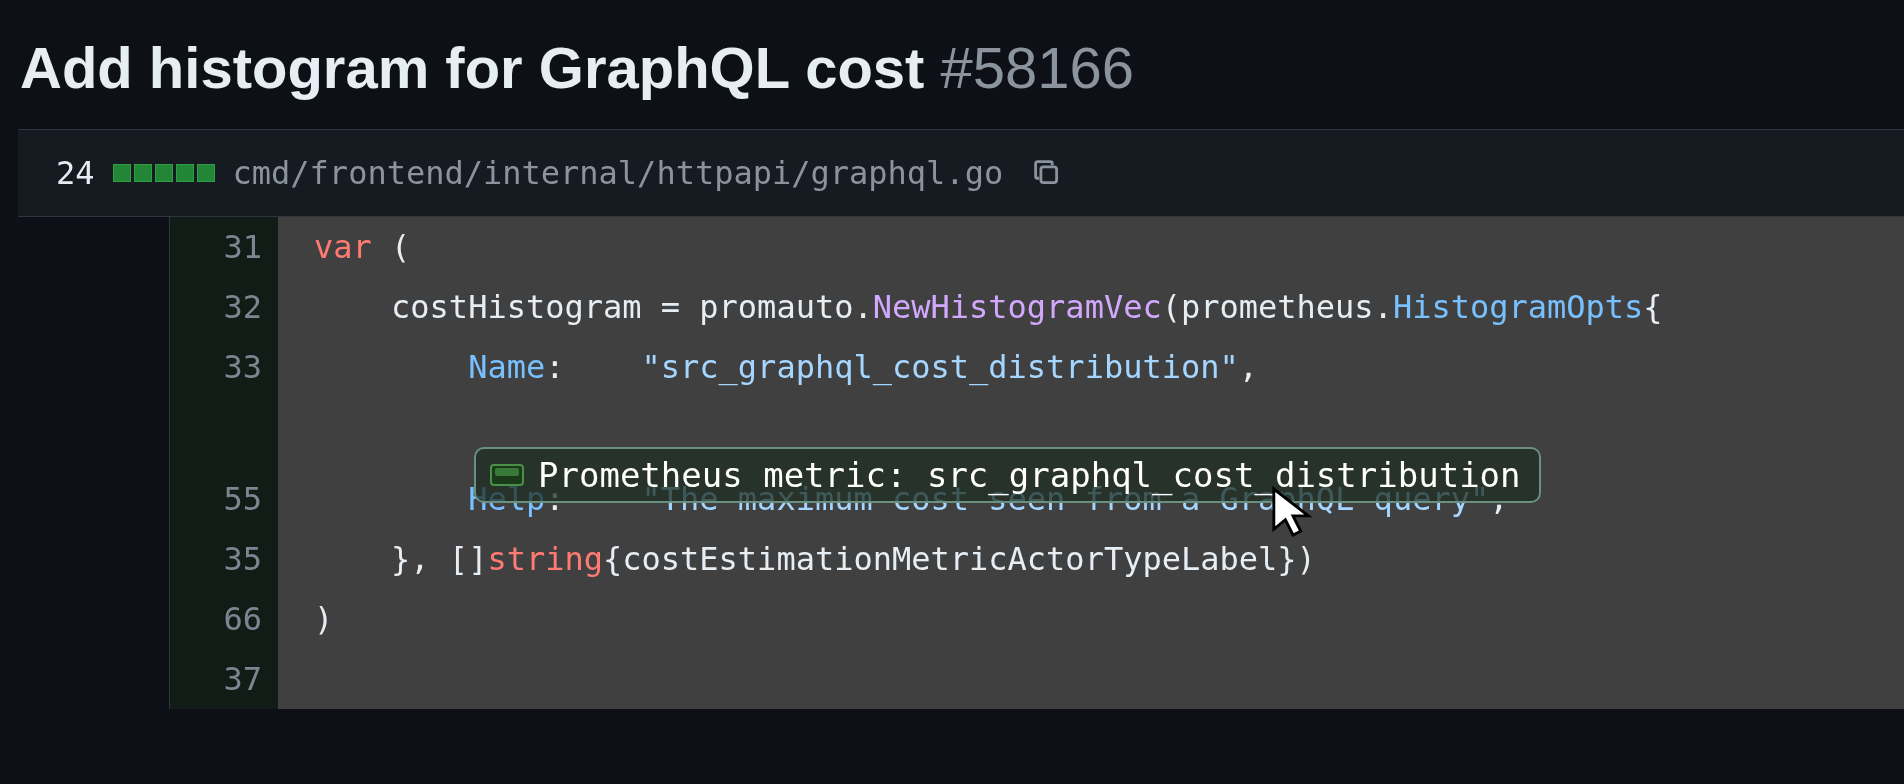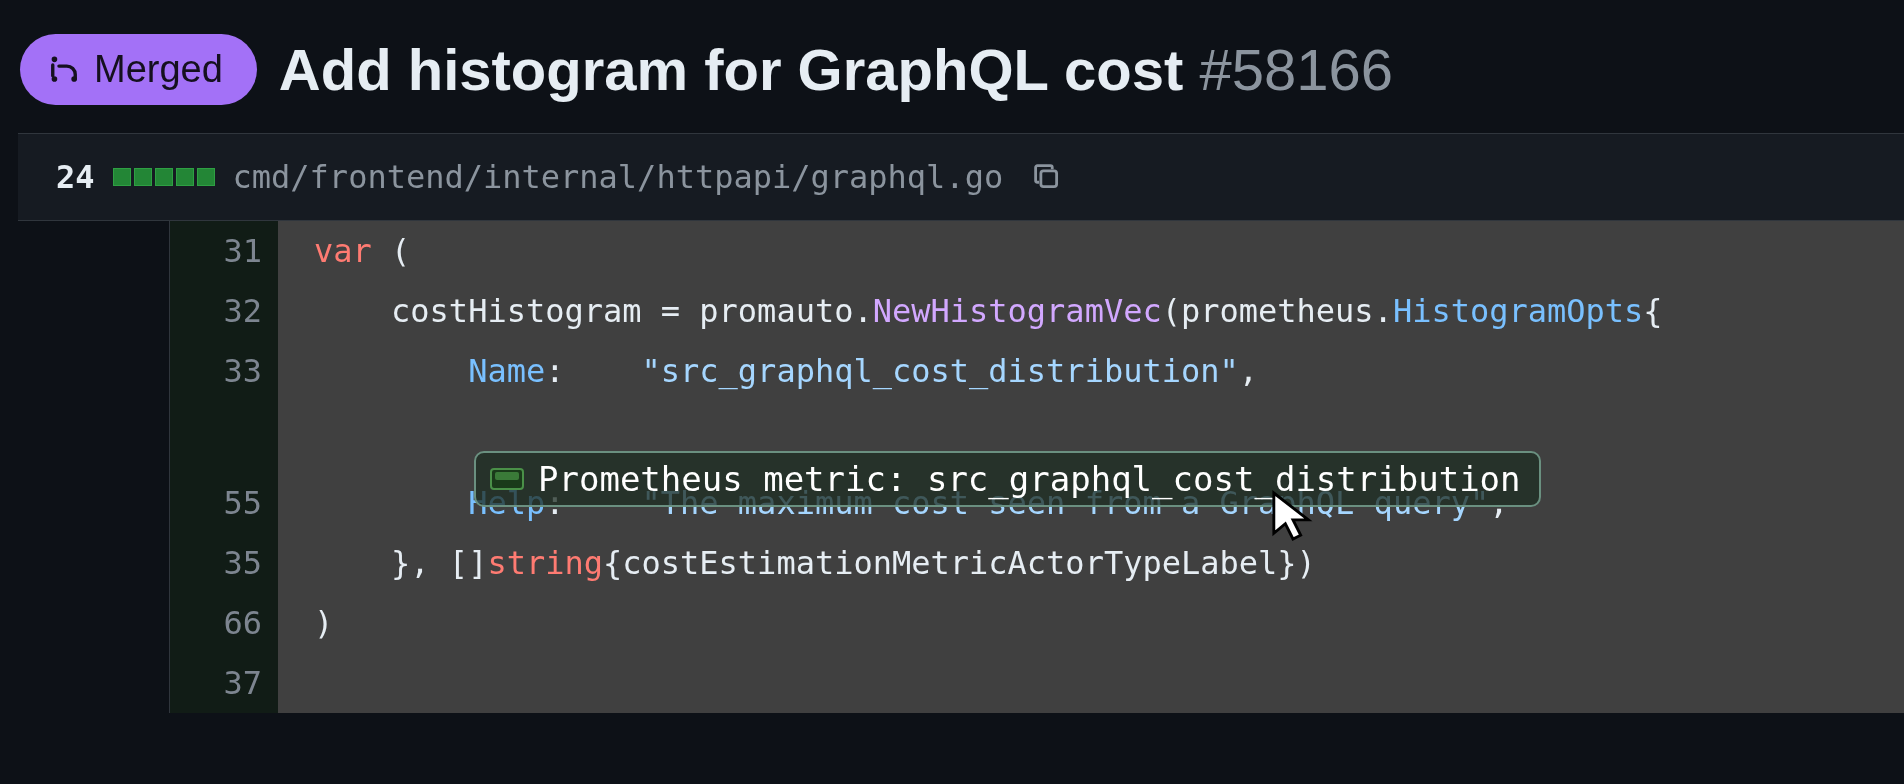--- a/index.html
+++ b/index.html
@@ -51,21 +51,21 @@
       border-left: none;
       border-right: none;
       margin-left: 18px;
       padding: 24px 38px;
       display: flex;
       align-items: center;
       gap: 18px;
     }
     .file-count {
       font-size: 32px;
-      font-weight: 700;
+      font-weight: 400;
       font-family: ui-monospace, monospace;
       color: #e6edf3;
     }
     .squares {
       display: flex;
       gap: 3px;
     }
     .sq {
       width: 18px;
       height: 18px;
@@ -164,27 +164,20 @@
       left: 992px;
       width: 46px;
       height: 54px;
       pointer-events: none;
     }
   </style>
 </head>
 <body>
 
 <div class="header">
-  <div class="badge">
-    <svg viewBox="0 0 16 16" fill="#15101f" width="36" height="36">
-      <path d="M5 3.25a1.25 1.25 0 1 1-2.5 0 1.25 1.25 0 0 1 2.5 0Zm-1.25 10a1.25 1.25 0 1 0 0-2.5 1.25 1.25 0 0 0 0 2.5ZM13.75 12a1.25 1.25 0 1 1-2.5 0 1.25 1.25 0 0 1 2.5 0Z"></path>
-      <path d="M3.75 5.75V10.5a.75.75 0 0 1-1.5 0V5.75a.75.75 0 0 1 1.5 0Zm8.5 6.25v-2a3 3 0 0 0-3-3H5.75a.75.75 0 0 1 0-1.5h3.5a4.5 4.5 0 0 1 4.5 4.5v2a.75.75 0 0 1-1.5 0Z"></path>
-    </svg>
-    <span>Merged</span>
-  </div>
   <div>
     <span class="title">Add histogram for GraphQL cost </span><span class="title title-num">#58166</span>
   </div>
 </div>
 
 <div class="file-header">
   <span class="file-count">24</span>
   <div class="squares">
     <div class="sq"></div>
     <div class="sq"></div>

